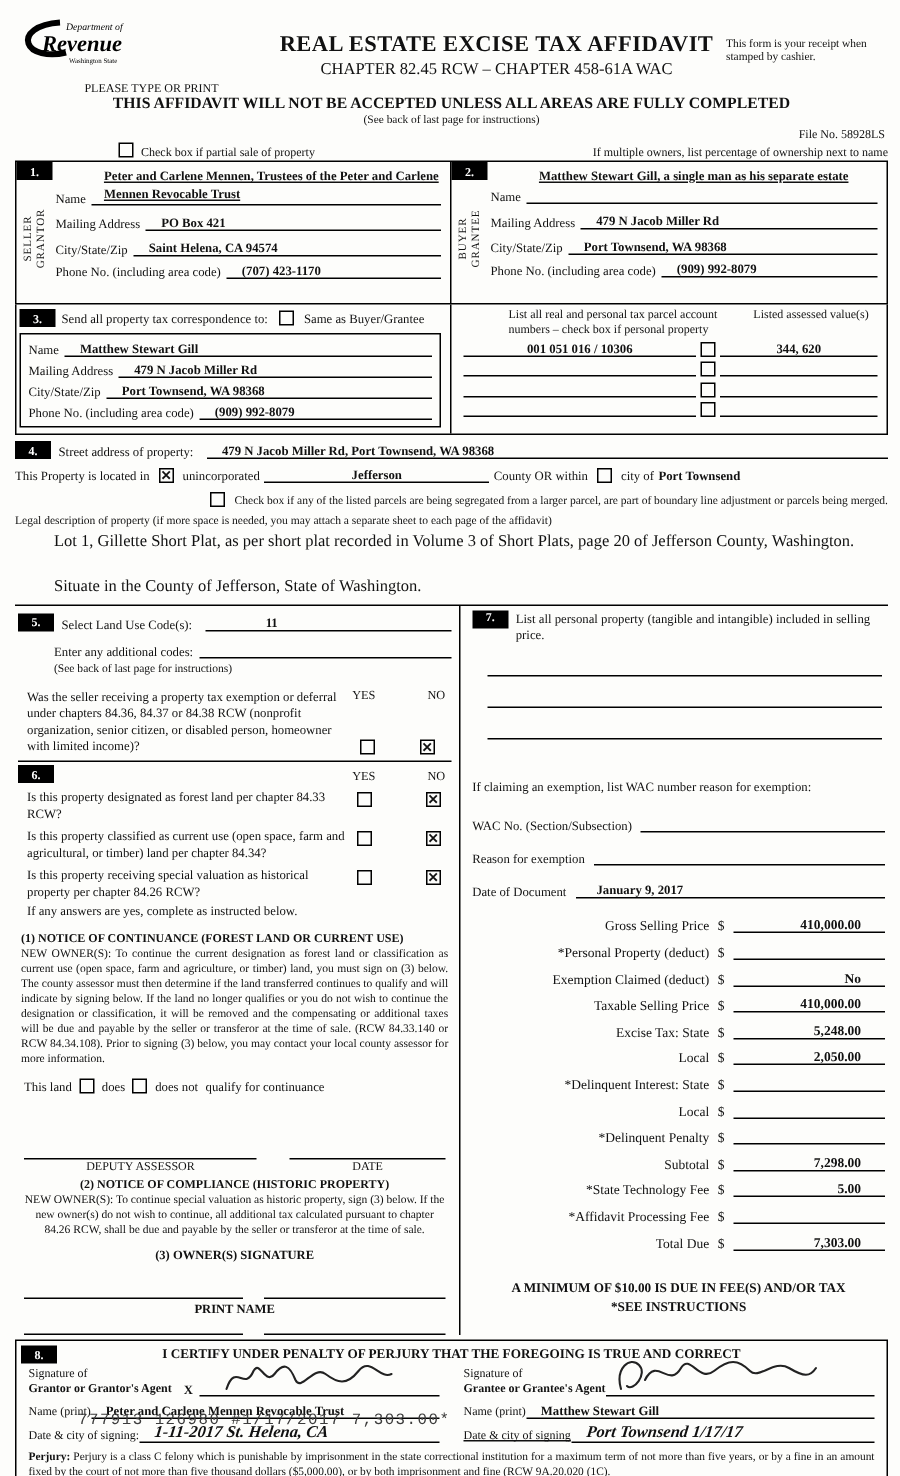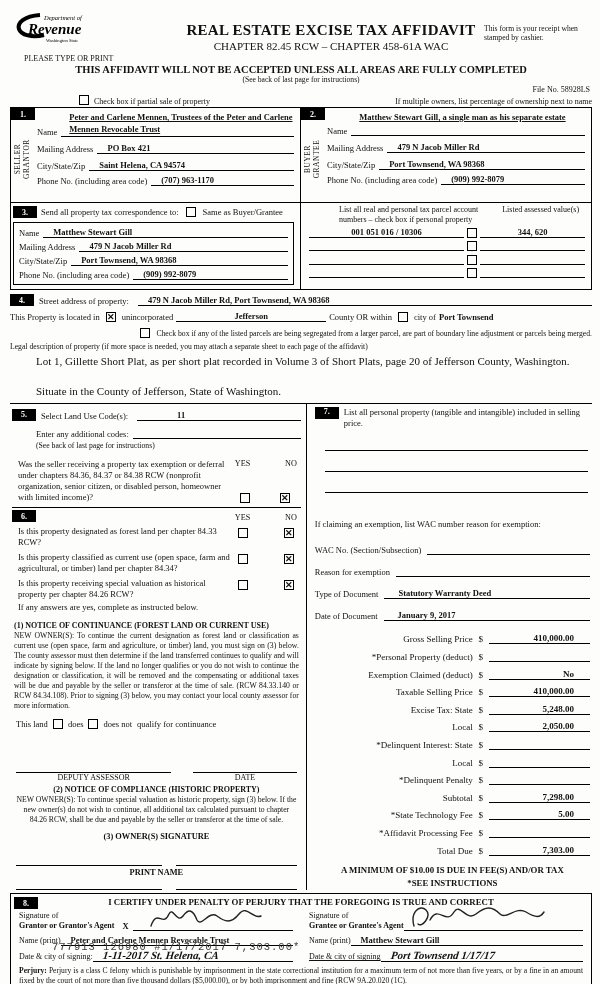--- a/index.html
+++ b/index.html
@@ -9,21 +9,21 @@
   .b{font-weight:bold;}
   .cb{display:inline-block;width:8px;height:8px;border:1px solid #000;font-size:9px;
       line-height:8px;text-align:center;vertical-align:-1px;margin:0 3px;font-weight:bold;
       overflow:hidden;flex:none;}
   .tab{display:inline-flex;align-items:center;justify-content:center;flex:none;
        width:24px;height:12px;background:#000;color:#fff;font-size:8px;font-weight:bold;}
   .ln{border-bottom:1px solid #000;}
   
   .hdr{display:flex;align-items:flex-start;}
   .logo-wrap{width:168px;}
-  .type-print{font-size:8px;margin:4px 0 0 14px;}
+  .type-print{font-size:8px;margin:4px 0 0 14px;text-align:center;}
   .title-wrap{flex:1;text-align:center;padding-top:12px;}
   .title{font-size:15px;font-weight:bold;letter-spacing:.3px;}
   .subtitle{font-size:11px;margin-top:1px;}
   .receipt{width:108px;font-size:7.6px;padding-top:14px;line-height:1.25;}
   .warning{text-align:center;font-weight:bold;font-size:10.5px;margin-top:1px;}
   .seeback{text-align:center;font-size:7.6px;}
   .fileno{text-align:right;font-size:8px;margin:1px 2px 1px 0;}
   .toprow{display:flex;justify-content:space-between;font-size:8px;align-items:flex-end;}
   .toprow .left{margin-left:66px;}
   
@@ -91,21 +91,21 @@
   .s7head{display:flex;gap:5px;line-height:1.35;}
   .s7line{border-bottom:1px solid #000;height:20px;margin:0 2px 0 10px;}
   .exq{margin-top:26px;}
   .lblrow{display:flex;align-items:flex-end;margin-top:11px;}
   .lblrow .flabel{margin-right:6px;}
   .feerow{display:flex;align-items:flex-end;height:17.6px;font-size:9px;justify-content:flex-end;}
   .feelabel{width:158px;text-align:right;flex:none;}
   .dollar{width:16px;text-align:center;flex:none;}
   .feeline{flex:1;border-bottom:1px solid #000;text-align:right;font-weight:bold;
            padding-right:16px;min-height:10px;}
-  .minimum{text-align:center;font-weight:bold;font-size:8.8px;margin-top:8px;line-height:1.5;}
+  .minimum{text-align:center;font-weight:bold;font-size:8.8px;margin-top:18px;line-height:1.5;}
   
   .s8{border:1.2px solid #000;margin-top:3px;position:relative;padding:3px 8px 3px;}
   .s8 .tab{position:absolute;left:3px;top:3px;}
   .certify{text-align:center;font-weight:bold;font-size:8.8px;}
   .sigs{display:flex;gap:16px;margin-top:4px;}
   .sigcol{flex:1;position:relative;}
   .srow{display:flex;align-items:flex-end;}
   .slbl{font-size:8px;line-height:1.25;white-space:nowrap;}
   .sigline{flex:1;border-bottom:1px solid #000;position:relative;min-height:12px;}
   .sigsvg{position:absolute;bottom:-2px;left:14px;}
@@ -166,21 +166,21 @@
         <div class="frow">
           <span class="flabel">Mailing Address</span>
           <span class="fline">PO Box 421</span>
         </div>
         <div class="frow">
           <span class="flabel">City/State/Zip</span>
           <span class="fline">Saint Helena, CA 94574</span>
         </div>
         <div class="frow" style="margin-top:4px;">
           <span class="flabel">Phone No. (including area code)</span>
-          <span class="fline">(707) 963-1170</span>
+          <span class="fline">(707) 423-1170</span>
         </div>
       </div>
     </div>
     <div class="party">
       <div class="strip">
         <span class="tab">2.</span>
         <div class="side">
           <span style="display:block">BUYER</span>
           <span style="display:block">GRANTEE</span>
         </div>
@@ -388,24 +388,20 @@
 
       <div class="exq">If claiming an exemption, list WAC number reason for exemption:</div>
 
       <div class="lblrow" style="margin-top:15px;">
         <span class="flabel">WAC No. (Section/Subsection)</span>
         <span class="fline"></span>
       </div>
       <div class="lblrow">
         <span class="flabel">Reason for exemption</span>
         <span class="fline"></span>
-      </div>
-      <div class="lblrow">
-        <span class="flabel">Type of Document</span>
-        <span class="fline" style="text-align:left;padding-left:14px;">Statutory Warranty Deed</span>
       </div>
       <div class="lblrow" style="margin-bottom:6px;">
         <span class="flabel">Date of Document</span>
         <span class="fline" style="text-align:left;padding-left:14px;">January 9, 2017</span>
       </div>
 
       <div class="feerow">
         <span class="feelabel">Gross Selling Price</span>
         <span class="dollar">$</span>
         <span class="feeline">410,000.00</span>

